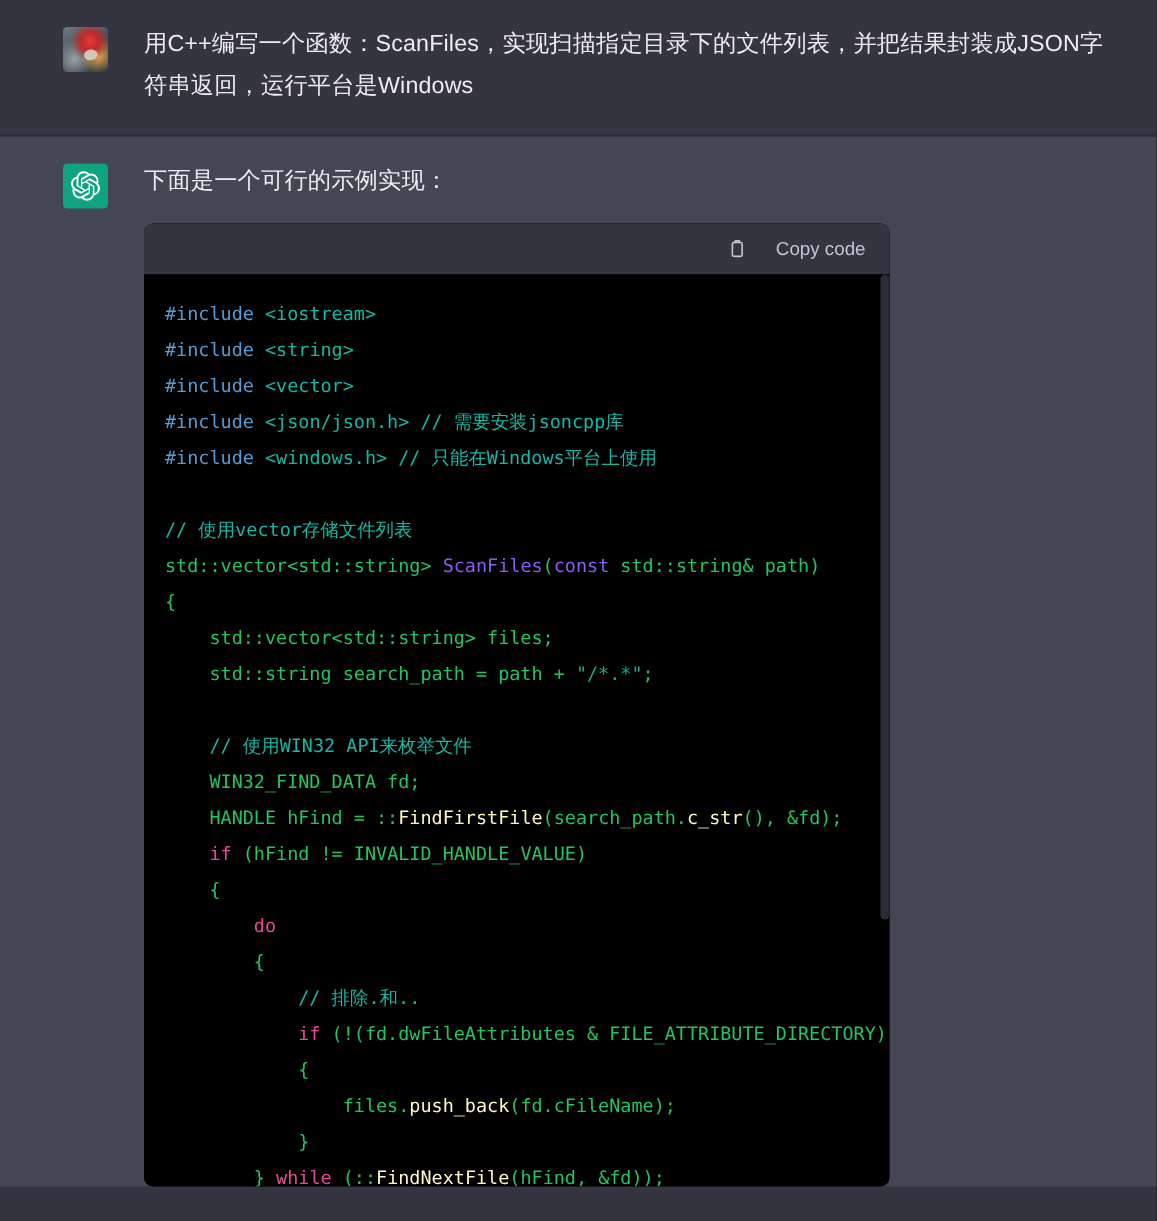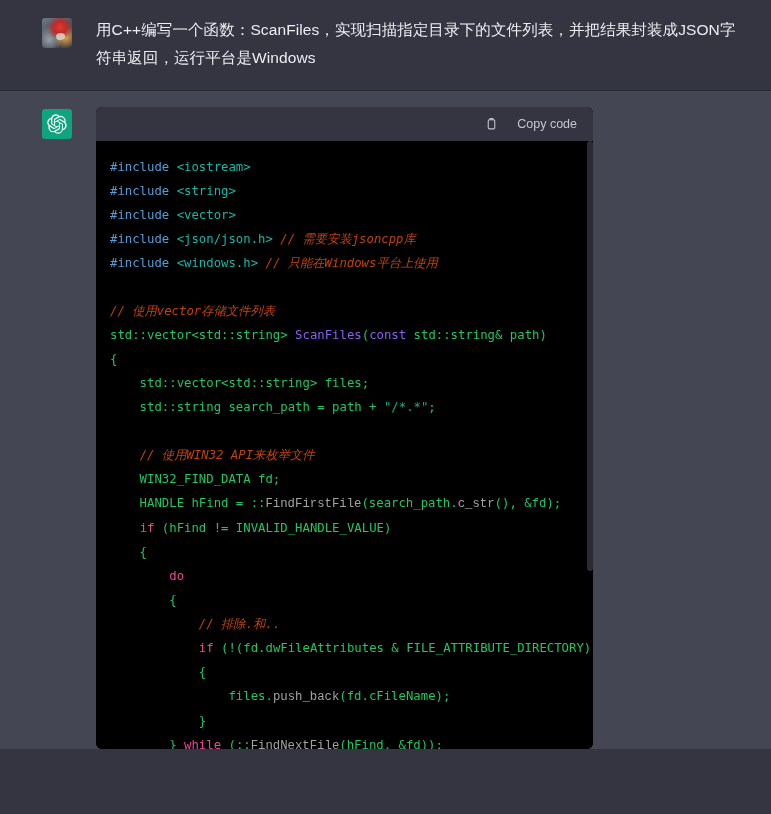--- a/index.html
+++ b/index.html
@@ -137,22 +137,22 @@
     font-family: "DejaVu Sans Mono", "Liberation Mono", monospace;
     font-size: 12.3px;
     line-height: 24px;
     color: #ffffff;
     white-space: pre;
   }
 
   
   .t-pp   { color: #569cd6; }
   .t-inc  { color: #14b8a6; }
-  .t-cmt  { color: #c2410c; font-style: italic; }
-  .t-fn   { color: #a3a3a3; font-family: Liberation Mono, monospace; }
+  .t-cmt  { color: #14b8a6; }
+  .t-fn   { color: #fef9c3; }
   .t-def  { color: #8b5cf6; }
   .t-str  { color: #1aab8a; }
   .t-kw   { color: #ec4899; }
   .t-plain{ color: #22c55e; }
 
   
   .code-scroll-v {
     position: absolute;
     top: 0;
     right: 0;
@@ -183,20 +183,21 @@
 </div>
 
 <div class="msg-row assistant">
   <div class="msg-inner">
     <div class="avatar avatar-assistant">
       <svg width="20" height="20" viewBox="0 0 41 41" aria-hidden="true">
         <path fill="#ffffff" d="M37.532 16.87a9.96 9.96 0 0 0-.856-8.184 10.08 10.08 0 0 0-10.855-4.835A9.96 9.96 0 0 0 18.307.5a10.08 10.08 0 0 0-9.614 6.977 9.97 9.97 0 0 0-6.664 4.834 10.08 10.08 0 0 0 1.24 11.817 9.96 9.96 0 0 0 .856 8.185 10.08 10.08 0 0 0 10.855 4.835 9.96 9.96 0 0 0 7.516 3.35 10.08 10.08 0 0 0 9.617-6.981 9.97 9.97 0 0 0 6.663-4.834 10.08 10.08 0 0 0-1.24-11.813ZM22.498 37.886a7.5 7.5 0 0 1-4.79-1.735l.236-.134 7.94-4.586a1.3 1.3 0 0 0 .653-1.132V19.1l3.356 1.94a.12.12 0 0 1 .65.092v9.274a7.48 7.48 0 0 1-7.46 7.48ZM6.44 31.027a7.46 7.46 0 0 1-.893-5.017l.236.141 7.947 4.587a1.29 1.29 0 0 0 1.302 0l9.708-5.6v3.874a.12.12 0 0 1-.48.103l-8.032 4.634a7.49 7.49 0 0 1-10.22-2.722ZM4.35 13.666a7.47 7.47 0 0 1 3.911-3.289v9.438a1.29 1.29 0 0 0 .649 1.126l9.661 5.577-3.356 1.94a.12.12 0 0 1-.114 0l-8.029-4.641a7.49 7.49 0 0 1-2.722-10.15Zm27.586 6.415-9.708-5.638 3.355-1.932a.12.12 0 0 1 .114 0l8.03 4.641a7.48 7.48 0 0 1-1.155 13.495v-9.439a1.27 1.27 0 0 0-.637-1.127Zm3.34-5.026-.235-.142-7.94-4.622a1.29 1.29 0 0 0-1.308 0l-9.7 5.6v-3.875a.12.12 0 0 1 .47-.104l8.03-4.631a7.49 7.49 0 0 1 11.114 7.775Zm-21.026 6.91-3.356-1.94a.12.12 0 0 1-.065-.092v-9.274a7.48 7.48 0 0 1 12.26-5.746l-.236.134-7.94 4.586a1.3 1.3 0 0 0-.653 1.132Zm1.822-3.932 4.324-2.497 4.332 2.497v4.995l-4.324 2.497-4.332-2.497Z"></path>
       </svg>
     </div>
     <div class="msg-body">
+      <div class="msg-text">下面是一个可行的示例实现：</div>
 
       <div class="code-block">
         <div class="code-head">
           <button class="copy-btn">
             <span>
               <svg width="13" height="14" viewBox="0 0 24 24" fill="none" stroke="#c5c5d2" stroke-width="2" stroke-linecap="round" stroke-linejoin="round">
                 <rect x="6" y="4" width="12" height="17" rx="2"></rect>
                 <path d="M9 4V3a1 1 0 0 1 1-1h4a1 1 0 0 1 1 1v1"></path>
               </svg>
             </span>

